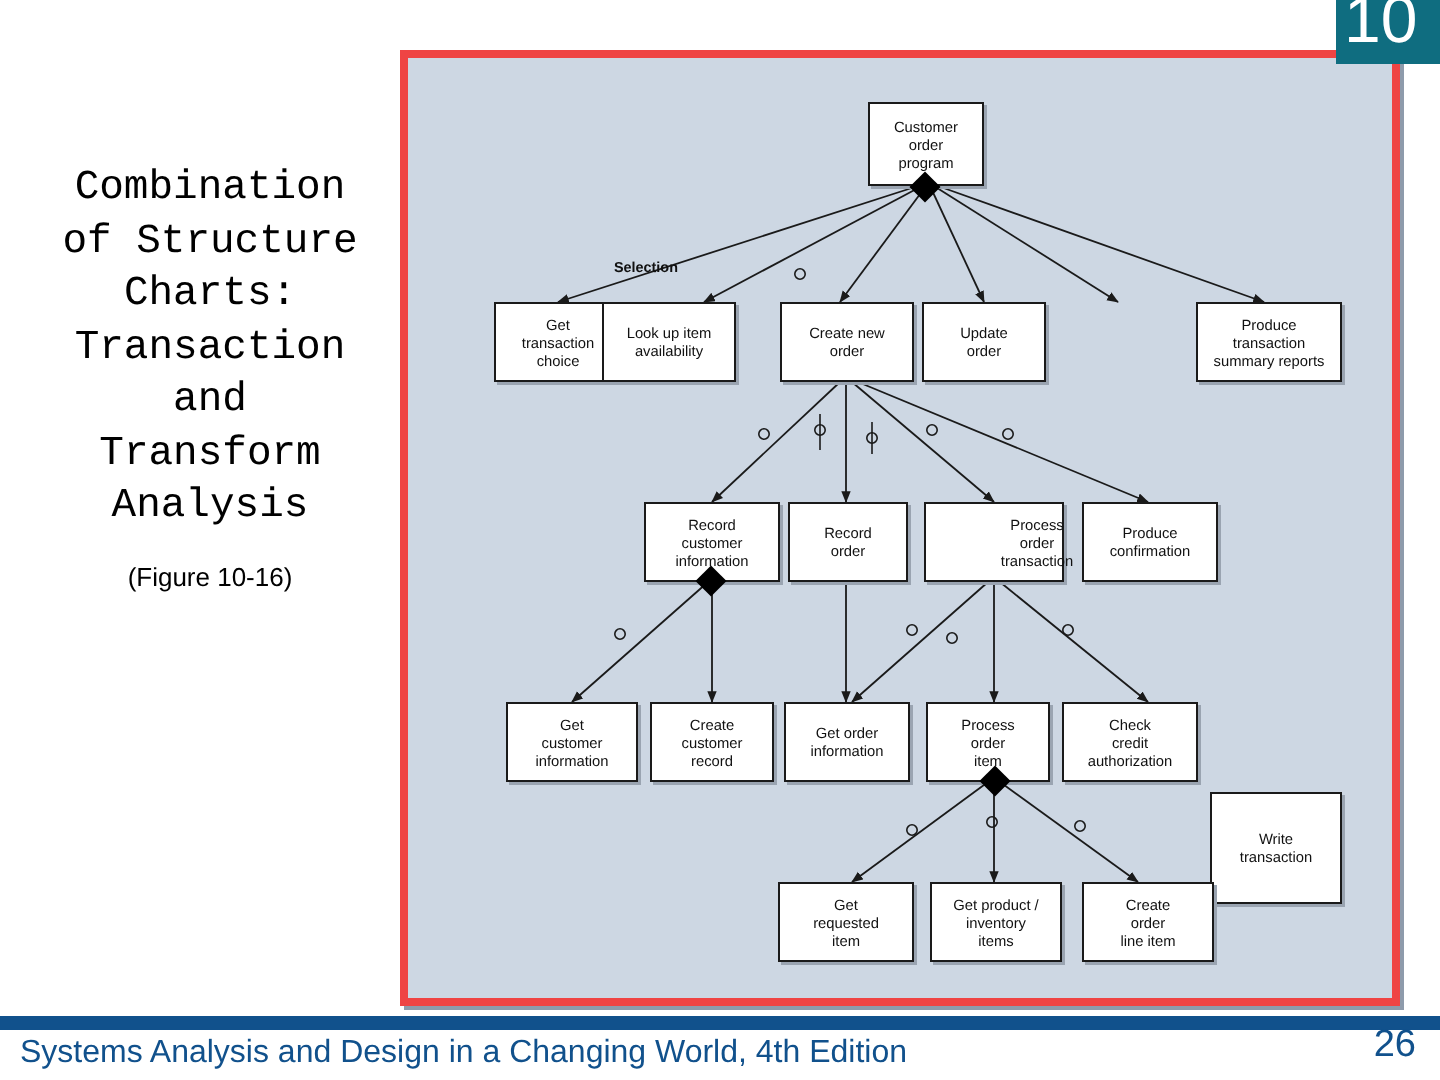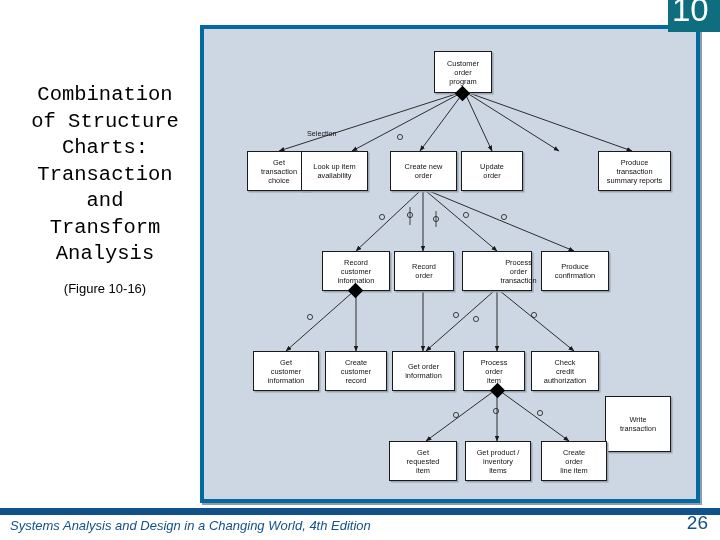--- a/index.html
+++ b/index.html
@@ -25,50 +25,50 @@
     font-size:20.5px; line-height:26.5px; color:#000000;
     font-family:Liberation Mono, monospace; white-space:pre-line;
   }
   #figure-caption{
     margin-top:13px; font-size:13px; color:#000000;
     font-family:"Liberation Sans", sans-serif;
   }
   
   #diagram-panel{
     position:absolute; left:200px; top:25px; width:500px; height:478px;
-    background:#cdd7e3; border:4px solid #0369a1;
+    background:#cdd7e3; border:4px solid #ef4444;
     box-shadow:2px 2px 0 0 #8e9bab;
     box-sizing:border-box;
   }
   #diagram-svg{position:absolute; left:0; top:0; width:492px; height:470px;}
   .node-box{
     position:absolute; background:#ffffff; border:1.4px solid #1a1a1a;
     box-sizing:border-box; display:flex; align-items:center;
     justify-content:center; text-align:center;
     font-size:7.4px; line-height:9px; color:#111111;
     font-family:"Liberation Sans", sans-serif; padding:1px;
     box-shadow:1.5px 1.5px 0 0 #9aa4b1;
   }
   .node-box span{display:block; white-space:pre-line;}
   .diamond{
     position:absolute; width:11px; height:11px; background:#000000;
     transform:rotate(45deg);
   }
   .edge-label{
     position:absolute; font-size:7.2px; color:#111111;
-    font-family:"Liberation Sans", sans-serif; font-weight:normal;
+    font-family:"Liberation Sans", sans-serif; font-weight:bold;
   }
   
   #bottom-bar{
     position:absolute; left:0; top:508px; width:720px; height:7px;
     background:#11518c;
   }
   #footer-text{
-    position:absolute; left:10px; top:518px; font-size:13px;
-    color:#11518c; font-family:"Liberation Sans", sans-serif;font-style:italic;
+    position:absolute; left:10px; top:518px; font-size:16px;
+    color:#11518c; font-family:"Liberation Sans", sans-serif;
   }
   #page-number{
     position:absolute; right:12px; top:512px; font-size:19px;
     color:#11518c; font-family:"Liberation Sans", sans-serif;
   }
 </style>
 </head>
 <body>
 
 <div id="chapter-block"></div>

